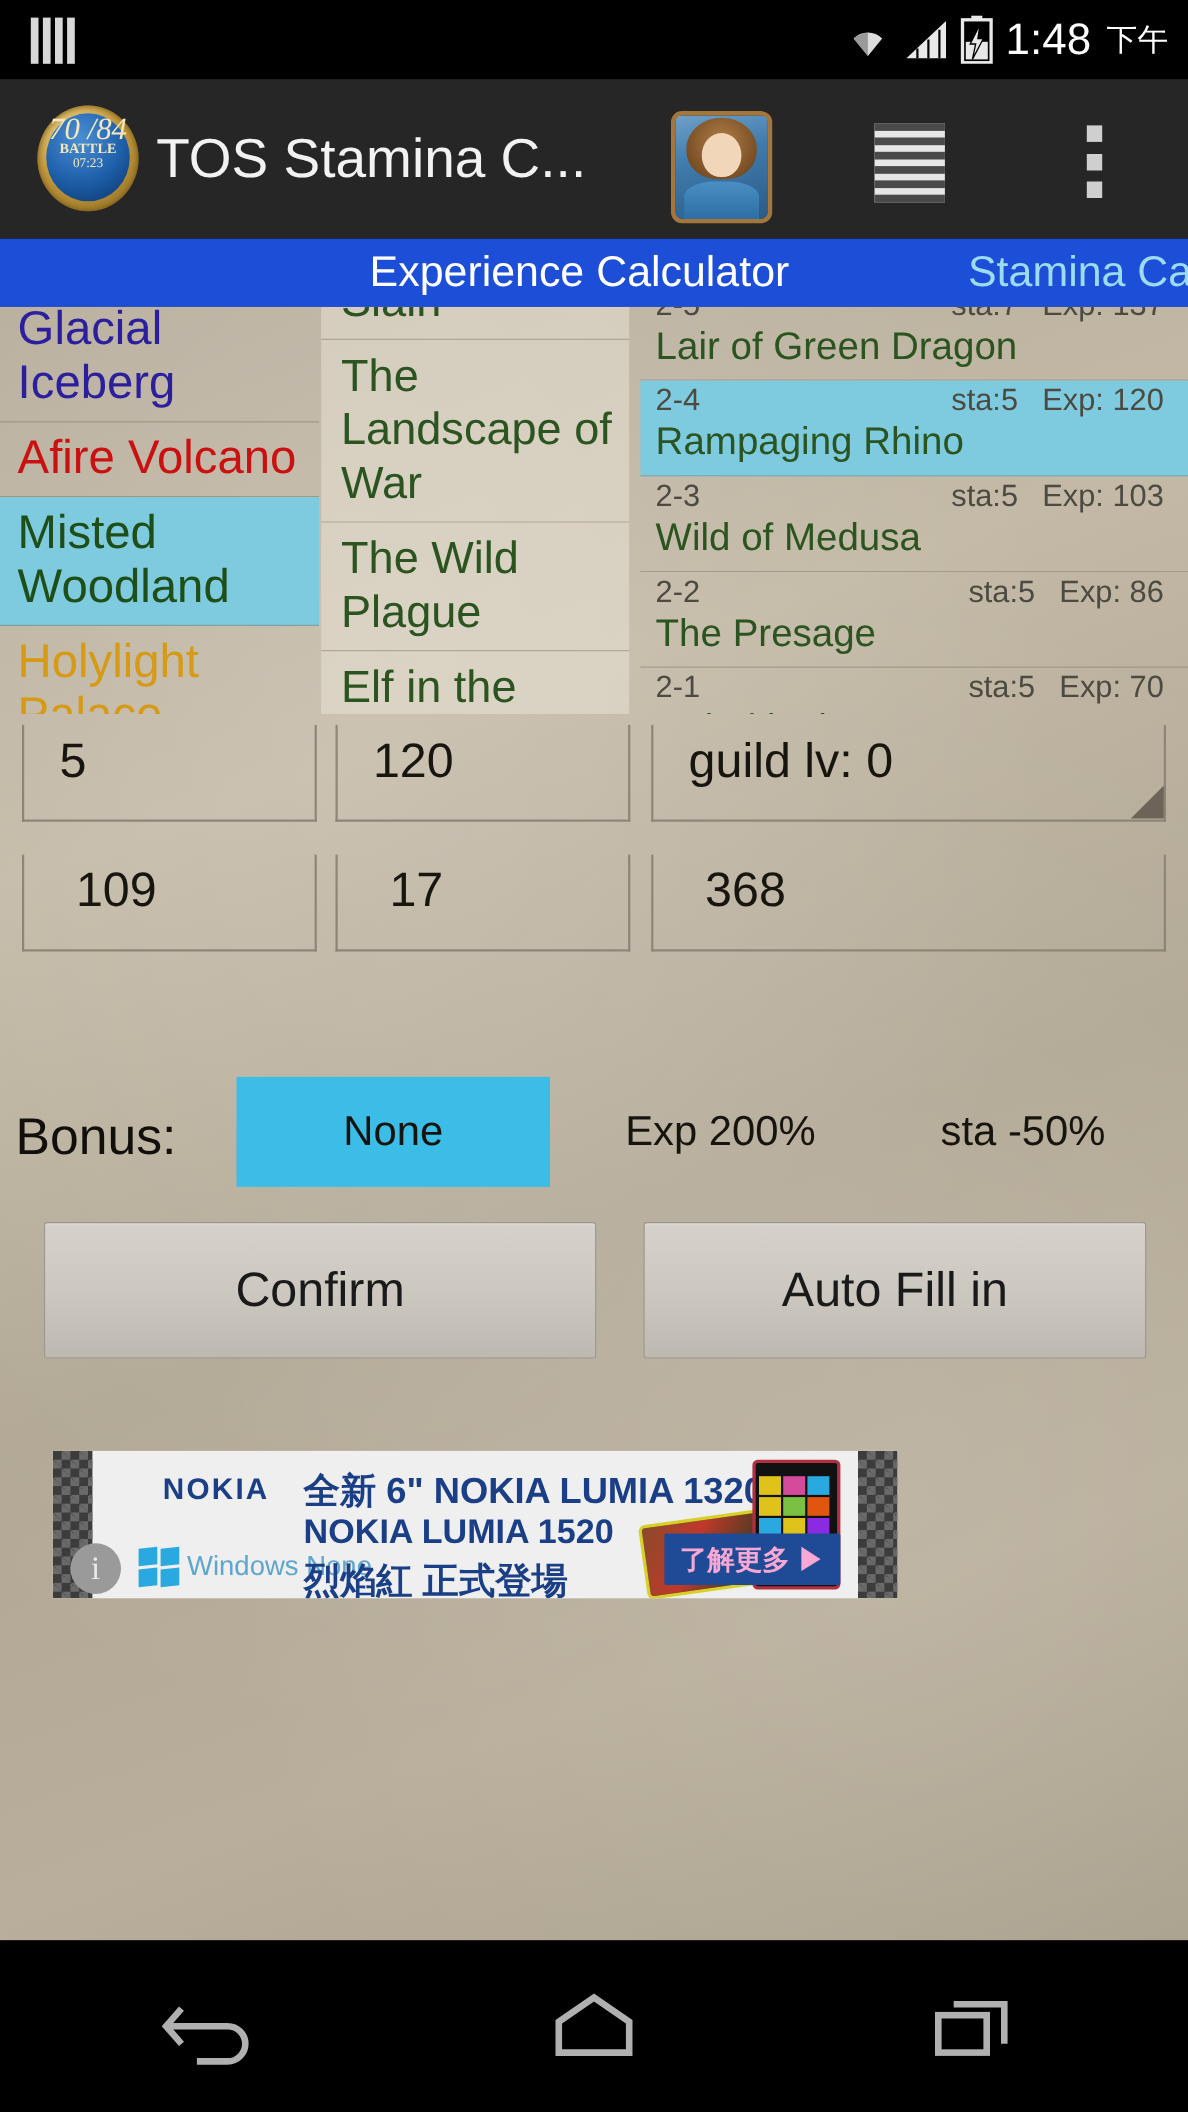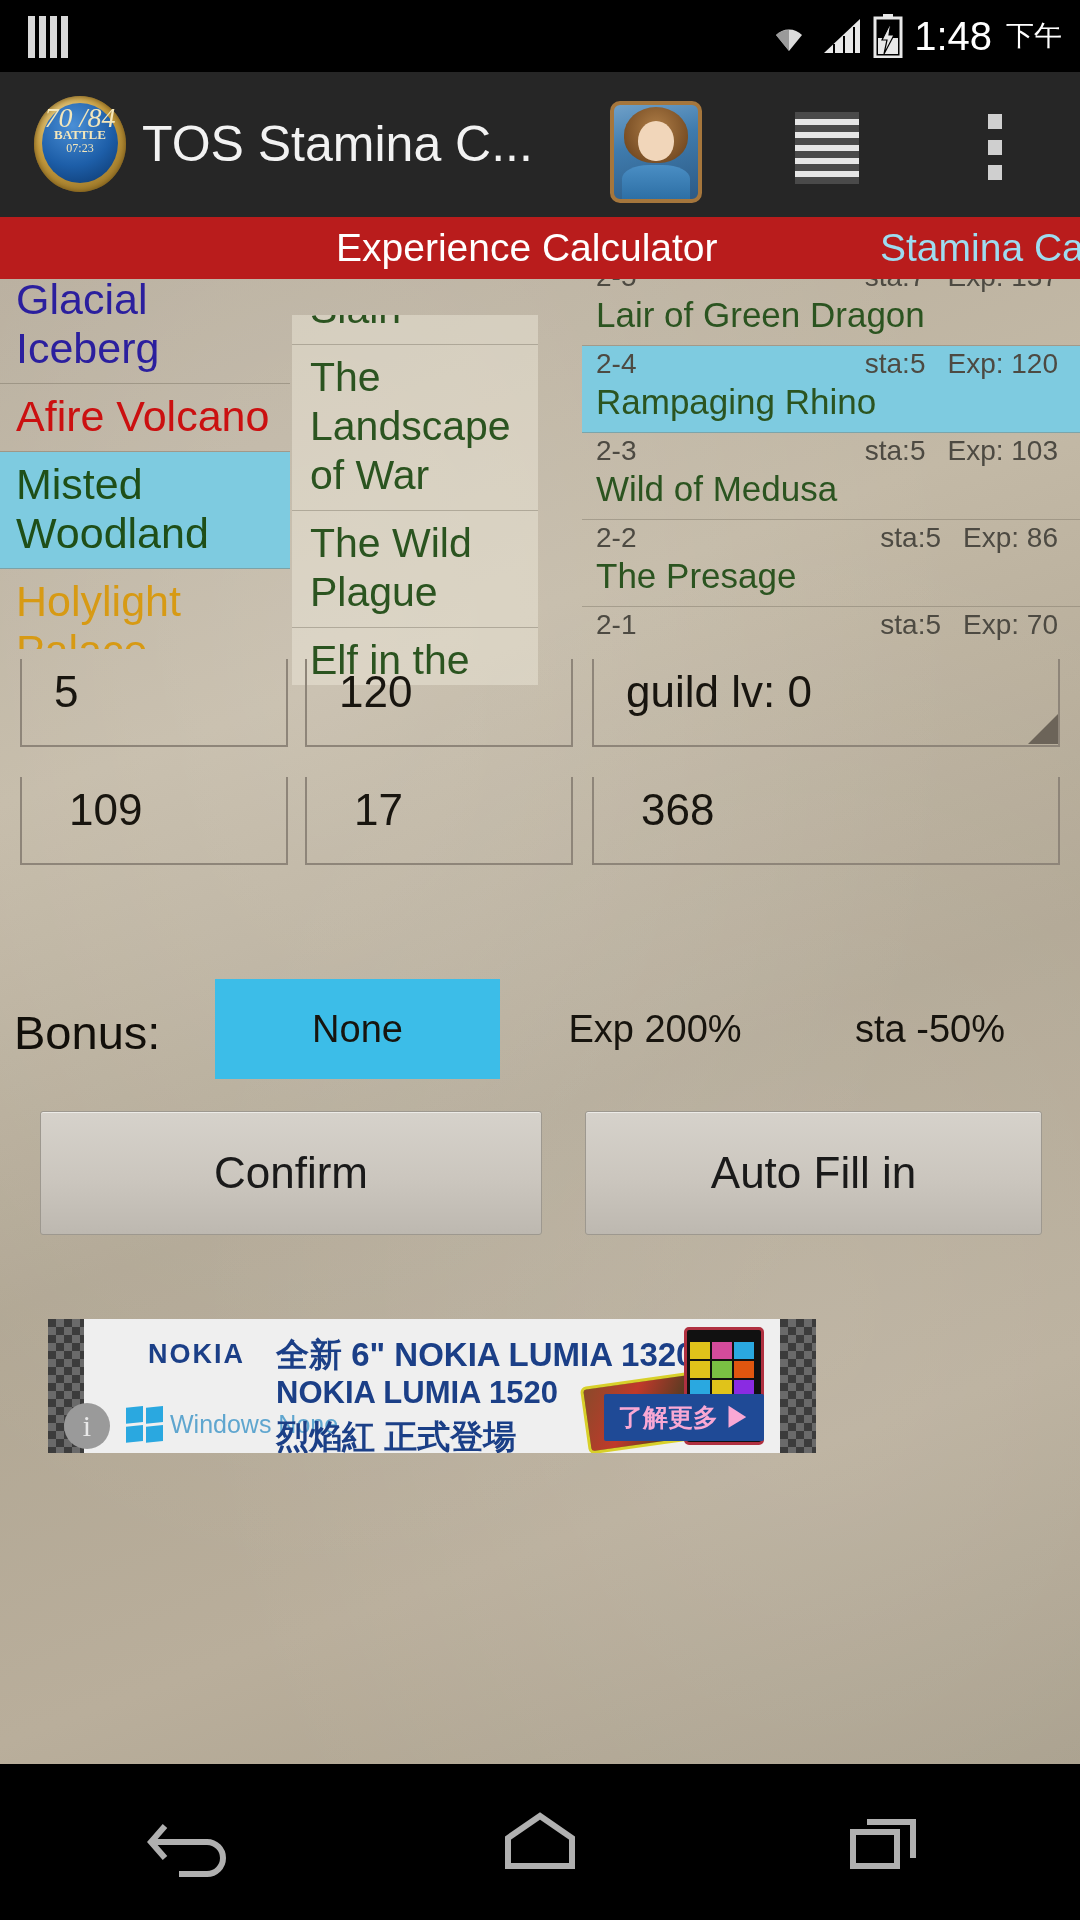--- a/index.html
+++ b/index.html
@@ -88,21 +88,21 @@
   #list-icon i { display:block; width:100%; height:7px; background:#4a4a4a; }
   #overflow-icon {
     position:absolute; left:988px; top:42px; width:14px; height:66px;
     display:flex; flex-direction:column; justify-content:space-between;
   }
   #overflow-icon i { display:block; width:14px; height:15px; background:#cfcfcf; }
 
   
   #tab-bar {
     position:absolute; left:0; top:217px; width:1080px; height:62px;
-    background:#b91c1c; overflow:hidden;
+    background:#1d4ed8; overflow:hidden;
   }
   .tab {
     position:absolute; top:0; height:62px; line-height:62px;
     font-size:39px; white-space:nowrap;
   }
   .tab.active { color:#ffffff; left:336px; }
   .tab.inactive { color:#9ddcf0; left:880px; }
 
   
   #content {
@@ -111,21 +111,21 @@
       radial-gradient(ellipse at 30% 25%, rgba(255,255,255,0.14), rgba(0,0,0,0) 60%),
       radial-gradient(ellipse at 75% 70%, rgba(255,255,255,0.10), rgba(0,0,0,0) 55%),
       linear-gradient(160deg, #b7ad9c 0%, #c3b9a6 28%, #b1a794 55%, #b9ae9b 78%, #a9a08d 100%);
     overflow:hidden;
   }
 
   
   #lists { position:absolute; left:0; top:0; width:1080px; height:370px; }
   .col { position:absolute; top:0; height:370px; overflow:hidden; }
   #col-areas  { left:0px;   width:290px; }
-  #col-stages { left:292px; width:246px; background:rgba(244,238,225,0.42);margin-top:36px; }
+  #col-stages { left:292px; width:280px; background:rgba(244,238,225,0.42); }
   #col-levels { left:582px; width:498px; }
 
   .col-inner { position:absolute; left:0; width:100%; }
 
   .area-row {
     box-sizing:border-box;
     padding:8px 16px 10px 16px;
     border-bottom:1px solid rgba(120,112,98,0.45);
     font-size:43px; line-height:49px;
   }

